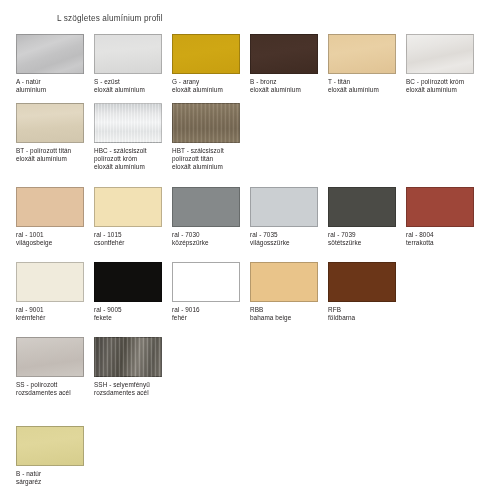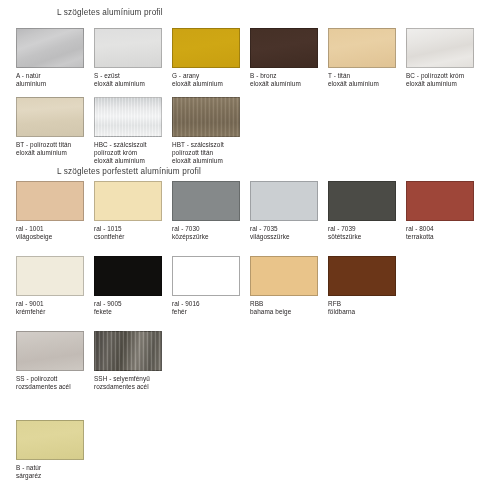--- a/index.html
+++ b/index.html
@@ -14,20 +14,21 @@
     overflow: hidden;
     font-family: "Liberation Sans", sans-serif;
     color: #231f20;
     -webkit-font-smoothing: antialiased;
   }
 
   .page {
     position: relative;
     width: 490px;
     height: 362px;
+    margin-top: 6px;
   }
 
   
   .section {
     position: absolute;
     left: 0;
     width: 490px;
   }
   .section-title {
     font-size: 8.2px;
@@ -202,23 +203,20 @@
       </div>
       <div class="cell" style="left: 172px;">
         <div class="swatch fin-hbt" style="background-color: rgb(131, 116, 93);"></div>
         <div class="caption">
           <span class="ln">HBT - szálcsiszolt</span>
           <span class="ln">polírozott titán</span>
           <span class="ln">eloxált alumínium</span>
         </div>
       </div>
     </div>
-    <div class="section" style="top: 167px;">
-      <div class="section-title">L szögletes porfestett alumínium profil</div>
-    </div>
     <div class="row section" style="top: 181px;">
       <div class="cell" style="left: 16px;">
         <div class="swatch" style="background-color: rgb(226, 194, 160);"></div>
         <div class="caption">
           <span class="ln">ral - 1001</span>
           <span class="ln">világosbeige</span>
         </div>
       </div>
       <div class="cell" style="left: 94px;">
         <div class="swatch" style="background-color: rgb(242, 225, 180);"></div>

